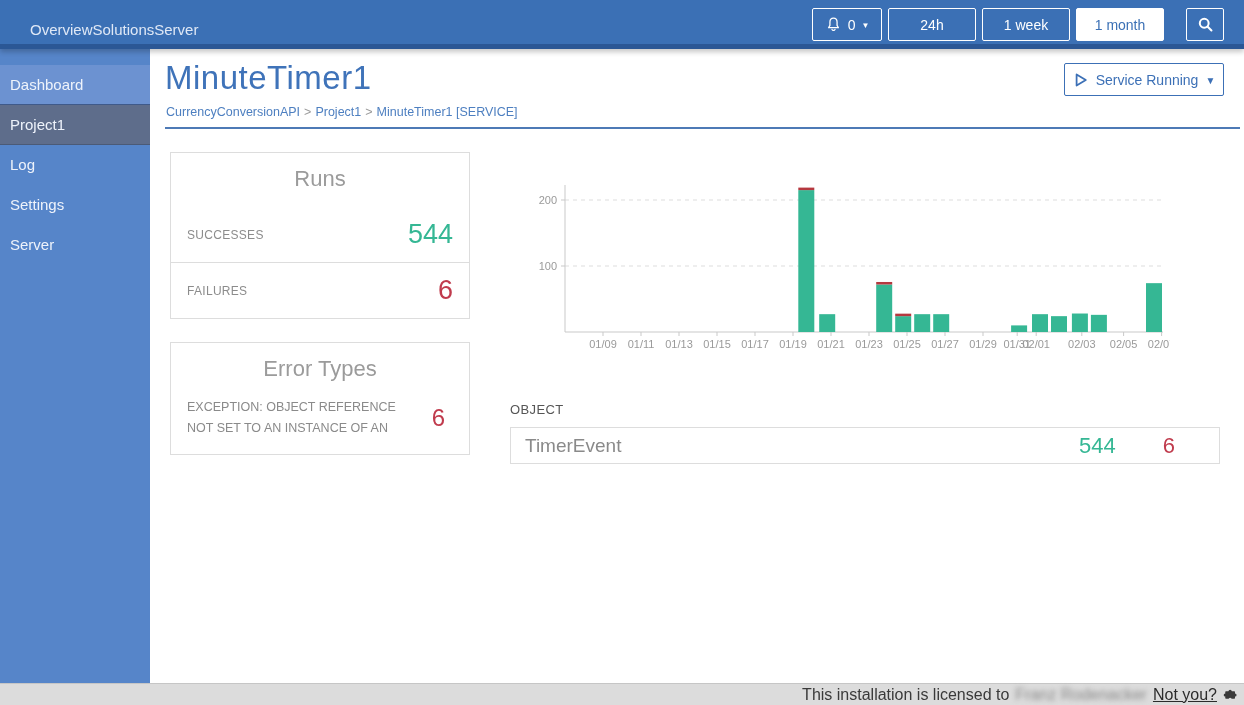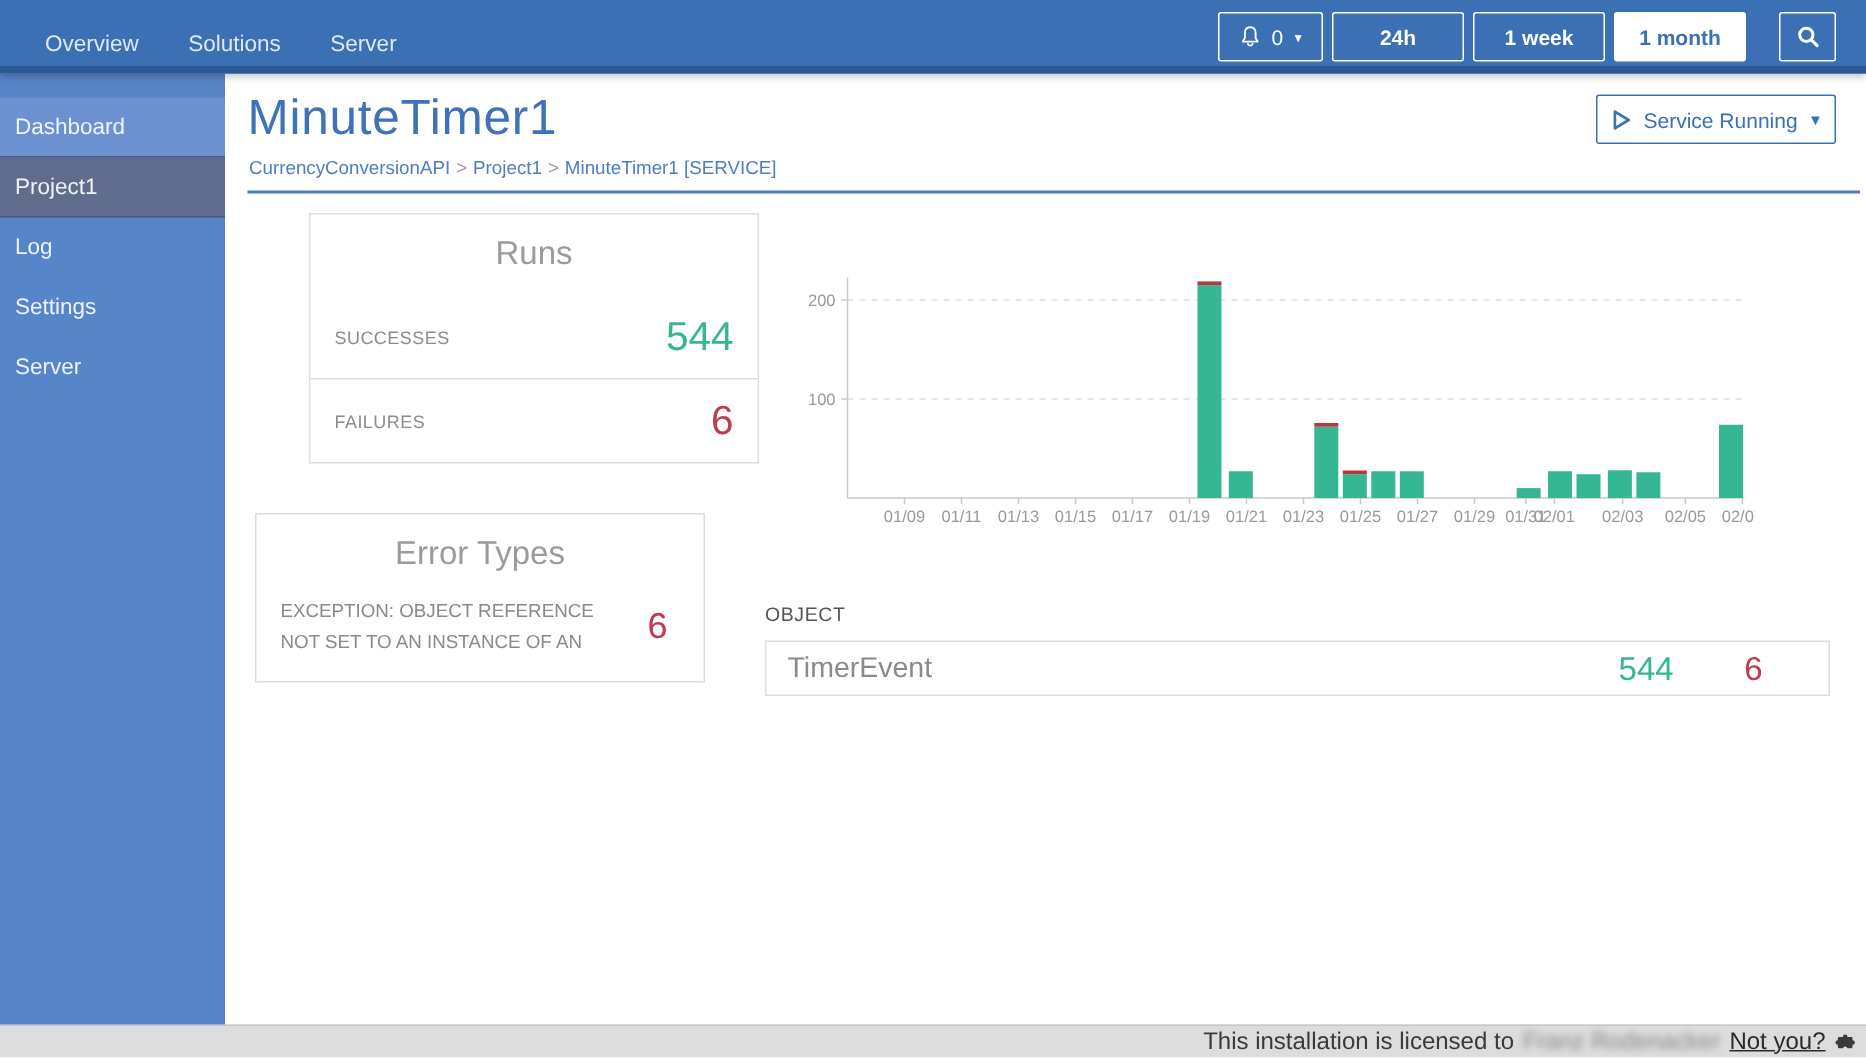--- a/index.html
+++ b/index.html
@@ -3,25 +3,25 @@
 <meta charset="utf-8">
 <style>
   html,body{margin:0;padding:0;}
   body{
     width:1244px;height:705px;position:relative;overflow:hidden;background:#fff;
     font-family:"Liberation Sans","DejaVu Sans",sans-serif;
   }
   
   .navbar{position:absolute;left:0;top:0;width:100%;height:44px;background:#3b70b5;
     border-bottom:5px solid #2b5795;box-shadow:0 3px 5px rgba(0,0,0,.22);z-index:5;}
-  .nav-links{position:absolute;left:30px;top:0;height:58px;display:flex;align-items:center;gap:33px;}
+  .nav-links{position:absolute;left:30px;top:0;height:58px;display:flex;align-items:center;}
   .nav-link{color:#dfe8f6;font-size:15px;cursor:pointer;}
   .nav-right{position:absolute;right:20px;top:8px;display:flex;align-items:center;gap:6px;}
   .nav-btn{height:33px;box-sizing:border-box;border:1px solid #fff;border-radius:2px;
-    display:flex;align-items:center;justify-content:center;color:#fff;font-size:14px;font-weight:bold;cursor:pointer;}
+    display:flex;align-items:center;justify-content:center;color:#fff;font-size:14px;font-weight:normal;cursor:pointer;}
   .bell-btn{width:70px;gap:6px;font-weight:normal;}
   .range-btn{width:88px;}
   .range-btn.active{background:#fff;color:#3b70b5;}
   .search-btn{width:38px;margin-left:16px;}
   .caret-sm{font-size:8px;line-height:1;position:relative;top:1px;}
   
   .sidebar{position:absolute;left:0;top:49px;width:150px;bottom:22px;background:#5685c9;z-index:4;}
   .side-item{height:40px;line-height:40px;padding-left:10px;color:#eef3fb;font-size:15px;cursor:pointer;}
   .side-item.highlight{background:#6c92d1;border-bottom:1px solid #3f5a8a;height:39px;line-height:39px;margin-top:16px;}
   .side-item.selected{background:#5e6d8b;border-bottom:1px solid #4b5a76;height:39px;line-height:39px;}
@@ -31,21 +31,21 @@
   .breadcrumb{position:absolute;left:16px;top:56px;font-size:12.5px;color:#9a9a9a;}
   .crumb{color:#4d7fc0;cursor:pointer;}
   .crumb-sep{color:#9a9a9a;margin:0 4px;}
   .header-divider{position:absolute;left:15px;right:4px;top:78px;height:2px;background:#4e7ab6;}
   .status-btn{position:absolute;right:20px;top:14px;width:160px;height:33px;box-sizing:border-box;
     background:#fff;border:1px solid #3c70b6;border-radius:2px;color:#3c70b6;font-size:14px;
     display:flex;align-items:center;justify-content:center;gap:7px;cursor:pointer;}
   .caret-blue{font-size:10px;line-height:1;position:relative;top:1px;}
   
   .card{position:absolute;left:20px;width:300px;box-sizing:border-box;border:1px solid #ddd;background:#fff;}
-  .runs-card{top:93px;margin-left:36px;}
+  .runs-card{top:103px;}
   .error-card{top:293px;}
   .card-title{text-align:center;font-size:22px;color:#9b9b9b;padding:13px 0 15px;font-weight:300;}
   .stat-row{display:flex;justify-content:space-between;align-items:center;padding:0 16px;height:55px;}
   .stat-row + .stat-row{border-top:1px solid #ddd;}
   .stat-label{font-size:12px;color:#8c8c8c;letter-spacing:.3px;}
   .stat-value{font-size:27px;font-weight:300;}
   .teal{color:#35b794;}
   .red{color:#c03b4d;}
   .error-row{display:flex;justify-content:space-between;align-items:center;padding:0 24px 14px 16px;}
   .error-label{width:212px;font-size:12.5px;line-height:1.7;color:#8a8a8a;max-height:46px;overflow:hidden;}

